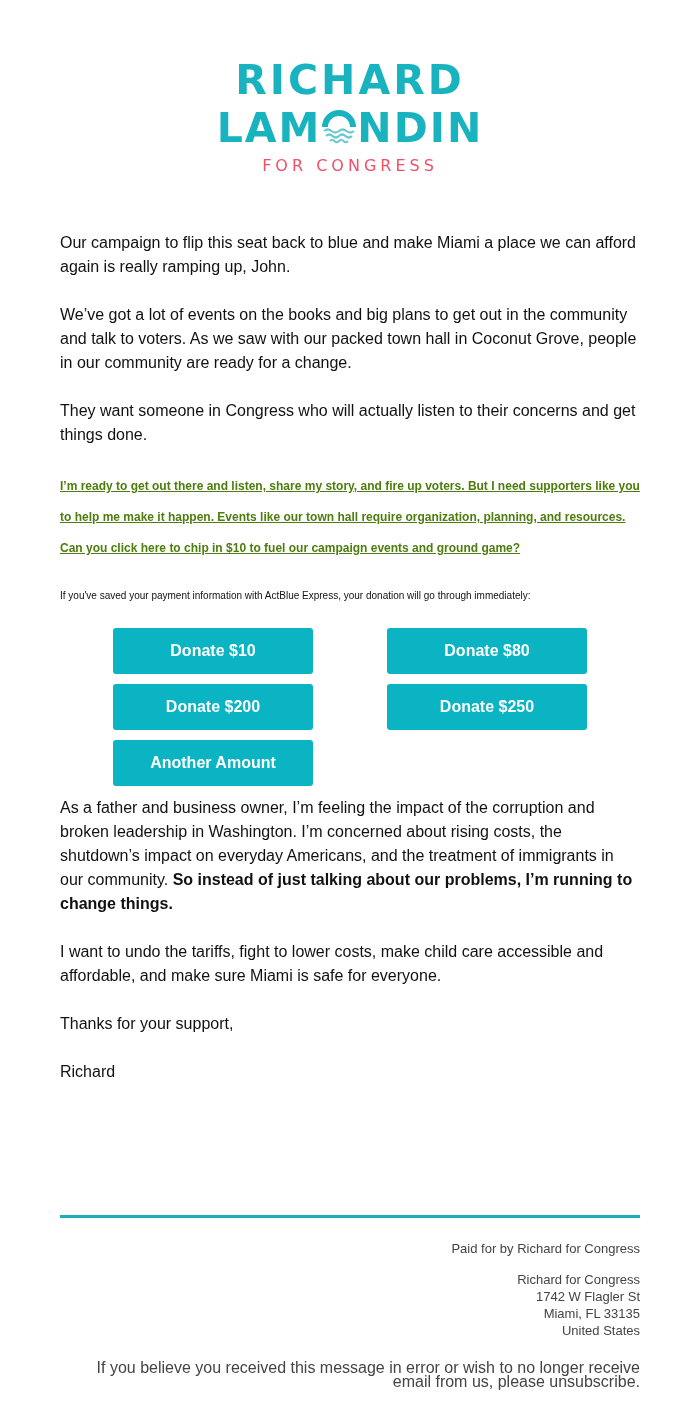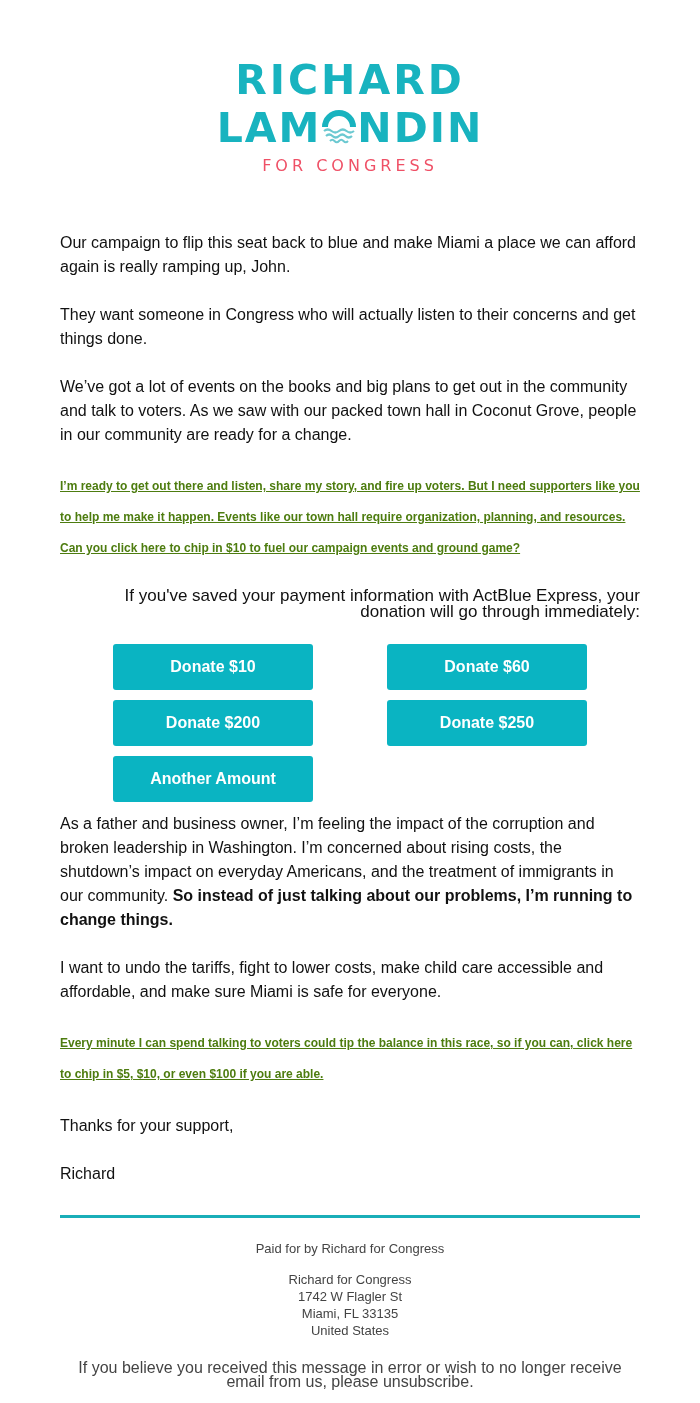--- a/index.html
+++ b/index.html
@@ -8,66 +8,65 @@
   .logo { position: absolute; left: 0; top: 56px; width: 700px; text-align: center; }
   .logo-line { font-family: "DejaVu Sans", sans-serif; font-weight: bold; color: #18b3bf;
                font-size: 41px; line-height: 48px; letter-spacing: 2px; }
   .logo-line.l1 { letter-spacing: 3px; }
   .logo-o { display: inline-block; position: relative; width: 34px; height: 34px; vertical-align: -2px; margin: 0 1px; }
   .logo-sub { font-family: "DejaVu Sans", sans-serif; color: #ef5066; font-size: 16px;
               letter-spacing: 4px; margin-top: 4px; font-weight: normal; }
   .content { position: absolute; left: 60px; top: 231px; width: 580px; font-size: 16px; line-height: 24px; }
   .content p { margin: 0 0 24px 0; }
   a.cta { color: #4d7c0f; font-weight: bold; text-decoration: underline; font-size: 12px; line-height: 31px; }
-  .note { font-size: 17px; text-align: right; margin: -16px -10px 0 -10px; line-height: 16px; }
+  .note { font-size: 10px; text-align: left; margin: -16px -10px 0 -10px; line-height: 16px; }
   .donate-grid { display: grid; grid-template-columns: 200px 200px; column-gap: 74px; row-gap: 10px;
                  margin: 14px 0 10px 53px; }
   .btn { height: 46px; border-radius: 3px; background: #0ab4c2; color: #fff; font-weight: bold;
          font-size: 16px; display: flex; align-items: center; justify-content: center; cursor: pointer; }
   .btn.accent { background: #ff4a5e; }
   .divider { position: absolute; left: 60px; top: 1215px; width: 580px; height: 3px; background: #19aeb8; }
   .footer { position: absolute; left: 60px; top: 1240px; width: 580px; text-align: center; color: #444;
             font-size: 13px; line-height: 17px; }
-  .footer p { margin: 0 0 14px 0; }
+  .footer p { margin: 0 0 14px 0; text-align: right; }
   .footer .small { font-size: 16px; line-height: 14px; margin-top: 22px; }
 </style>
 </head>
 <body>
 
 <div class="logo">
   <div class="logo-line l1">RICHARD</div>
   <div class="logo-line">
     <span>LAM</span><span class="logo-o"><svg width="34" height="34" viewBox="0 0 34 34">
         <path d="M3 17 A14 14 0 0 1 31 17" fill="none" stroke="#18b3bf" stroke-width="6"></path>
         <path d="M2 21 q3.75 -3 7.5 0 t7.5 0 t7.5 0 t7.5 0" fill="none" stroke="#6cc9d1" stroke-width="2.2"></path>
         <path d="M4 26 q3.25 -3 6.5 0 t6.5 0 t6.5 0 t6.5 0" fill="none" stroke="#6cc9d1" stroke-width="2.2"></path>
         <path d="M8 31 q2.25 -2.5 4.5 0 t4.5 0 t4.5 0 t4.5 0" fill="none" stroke="#6cc9d1" stroke-width="2"></path>
       </svg></span><span>NDIN</span>
   </div>
   <div class="logo-sub">FOR CONGRESS</div>
 </div>
 
 <div class="content">
   <p>Our campaign to flip this seat back to blue and make Miami a place we can afford again is really ramping up, John.</p>
+  <p>We’ve got a lot of events on the books and big plans to get out in the community and talk to voters. As we saw with our packed town hall in Coconut Grove, people in our community are ready for a change.</p>
   <p>They want someone in Congress who will actually listen to their concerns and get things done.</p>
-  <p>We’ve got a lot of events on the books and big plans to get out in the community and talk to voters. As we saw with our packed town hall in Coconut Grove, people in our community are ready for a change.</p>
   <p><a class="cta" href="#">I’m ready to get out there and listen, share my story, and fire up voters. But I need supporters like you to help me make it happen. Events like our town hall require organization, planning, and resources. Can you click here to chip in $10 to fuel our campaign events and ground game?</a></p>
   <p class="note">If you've saved your payment information with ActBlue Express, your donation will go through immediately:</p>
 
   <div class="donate-grid">
     <div class="btn">Donate $10</div>
-    <div class="btn">Donate $60</div>
+    <div class="btn">Donate $80</div>
     <div class="btn">Donate $200</div>
     <div class="btn">Donate $250</div>
     <div class="btn">Another Amount</div>
   </div>
 
   <p><span>As a father and business owner, I’m feeling the impact of the corruption and broken leadership in Washington. I’m concerned about rising costs, the shutdown’s impact on everyday Americans, and the treatment of immigrants in our community. </span><b>So instead of just talking about our problems, I’m running to change things.</b></p>
   <p>I want to undo the tariffs, fight to lower costs, make child care accessible and affordable, and make sure Miami is safe for everyone.</p>
-  <p><a class="cta" href="#">Every minute I can spend talking to voters could tip the balance in this race, so if you can, click here to chip in $5, $10, or even $100 if you are able.</a></p>
   <p>Thanks for your support,</p>
   <p>Richard</p>
 </div>
 
 <div class="divider"></div>
 
 <div class="footer">
   <p>Paid for by Richard for Congress</p>
   <p>
     <span>Richard for Congress</span><br>

